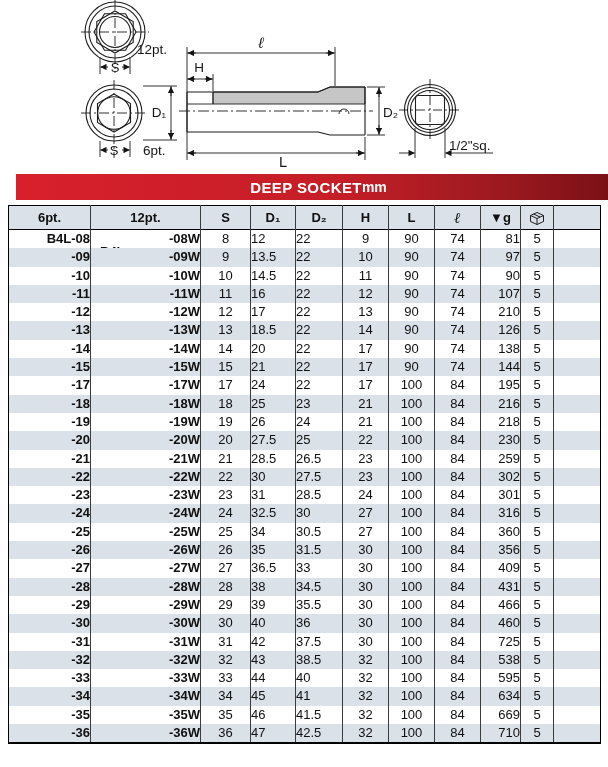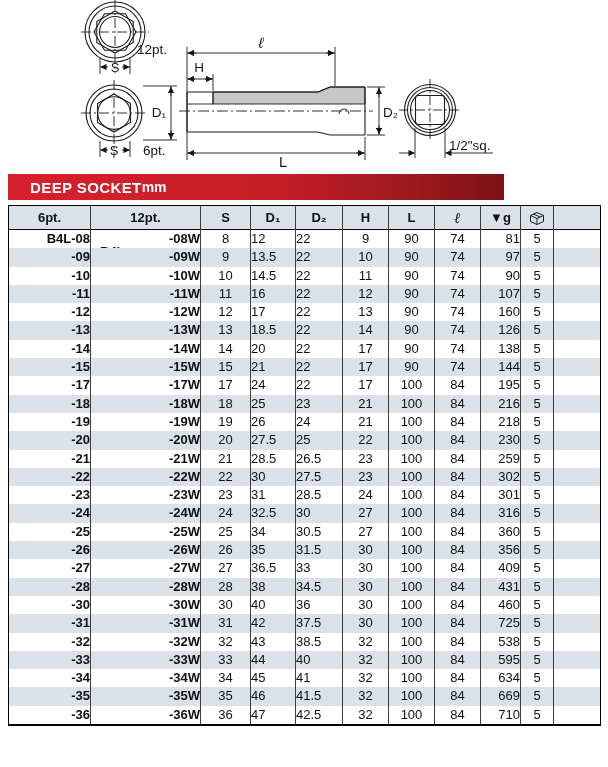--- a/index.html
+++ b/index.html
@@ -1,23 +1,23 @@
 <!DOCTYPE html>
 <html><head>
 <meta charset="utf-8">
 <style>
   html,body{margin:0;padding:0;background:#fff;}
   .page{position:relative;width:608px;height:767px;background:#fff;overflow:hidden;
         font-family:"Liberation Sans","DejaVu Sans",sans-serif;color:#111;}
   .drawing{position:absolute;left:0;top:0;width:608px;height:174px;}
   svg text{font-family:"Liberation Sans","DejaVu Sans",sans-serif;fill:#151515;}
 
-  .banner{position:absolute;left:8px;top:174px;width:496px;height:26px;
+  .banner{position:absolute;left:16px;top:174px;width:592px;height:26px;
           background:linear-gradient(to right,#d8202c 0%,#c41e27 55%,#9c191f 82%,#7b1116 100%);
-          display:flex;align-items:center;justify-content:flex-start;}
+          display:flex;align-items:center;justify-content:center;}
   .banner-title{color:#fff;font-weight:bold;font-size:15px;padding-left:22px;letter-spacing:.4px;}
   .banner-unit{color:#fff;font-weight:bold;font-size:14px;padding-right:9px;}
 
   table.spec{position:absolute;left:8px;top:205px;width:592px;border-collapse:collapse;
              table-layout:fixed;font-size:13px;color:#101010;
              border-left:1px solid #000;border-right:1px solid #000;
              border-top:1px solid #000;border-bottom:2px solid #000;}
   table.spec th,table.spec td{border-right:1px solid #3c3c3c;padding:0;overflow:hidden;
              white-space:nowrap;vertical-align:middle;}
   table.spec th:last-child,table.spec td:last-child{border-right:none;}
@@ -238,21 +238,21 @@
         </tr>
         <tr>
           <td class="col-c6">-12</td>
           <td class="col-c12"><span>-12W</span></td>
           <td class="col-s">12</td>
           <td class="col-d1">17</td>
           <td class="col-d2">22</td>
           <td class="col-h">13</td>
           <td class="col-l">90</td>
           <td class="col-ell">74</td>
-          <td class="col-g">160</td>
+          <td class="col-g">210</td>
           <td class="col-qty">5</td>
           <td class="col-extra"></td>
         </tr>
         <tr>
           <td class="col-c6">-13</td>
           <td class="col-c12"><span>-13W</span></td>
           <td class="col-s">13</td>
           <td class="col-d1">18.5</td>
           <td class="col-d2">22</td>
           <td class="col-h">14</td>
@@ -438,20 +438,33 @@
           <td class="col-d1">38</td>
           <td class="col-d2">34.5</td>
           <td class="col-h">30</td>
           <td class="col-l">100</td>
           <td class="col-ell">84</td>
           <td class="col-g">431</td>
           <td class="col-qty">5</td>
           <td class="col-extra"></td>
         </tr>
         <tr>
+          <td class="col-c6">-29</td>
+          <td class="col-c12"><span>-29W</span></td>
+          <td class="col-s">29</td>
+          <td class="col-d1">39</td>
+          <td class="col-d2">35.5</td>
+          <td class="col-h">30</td>
+          <td class="col-l">100</td>
+          <td class="col-ell">84</td>
+          <td class="col-g">466</td>
+          <td class="col-qty">5</td>
+          <td class="col-extra"></td>
+        </tr>
+        <tr>
           <td class="col-c6">-30</td>
           <td class="col-c12"><span>-30W</span></td>
           <td class="col-s">30</td>
           <td class="col-d1">40</td>
           <td class="col-d2">36</td>
           <td class="col-h">30</td>
           <td class="col-l">100</td>
           <td class="col-ell">84</td>
           <td class="col-g">460</td>
           <td class="col-qty">5</td>

